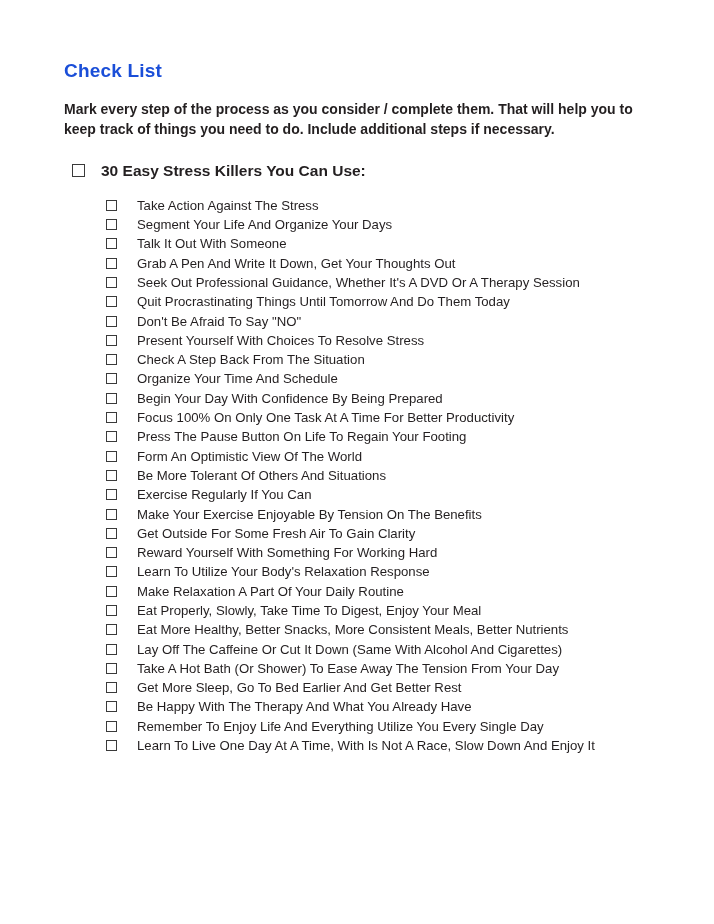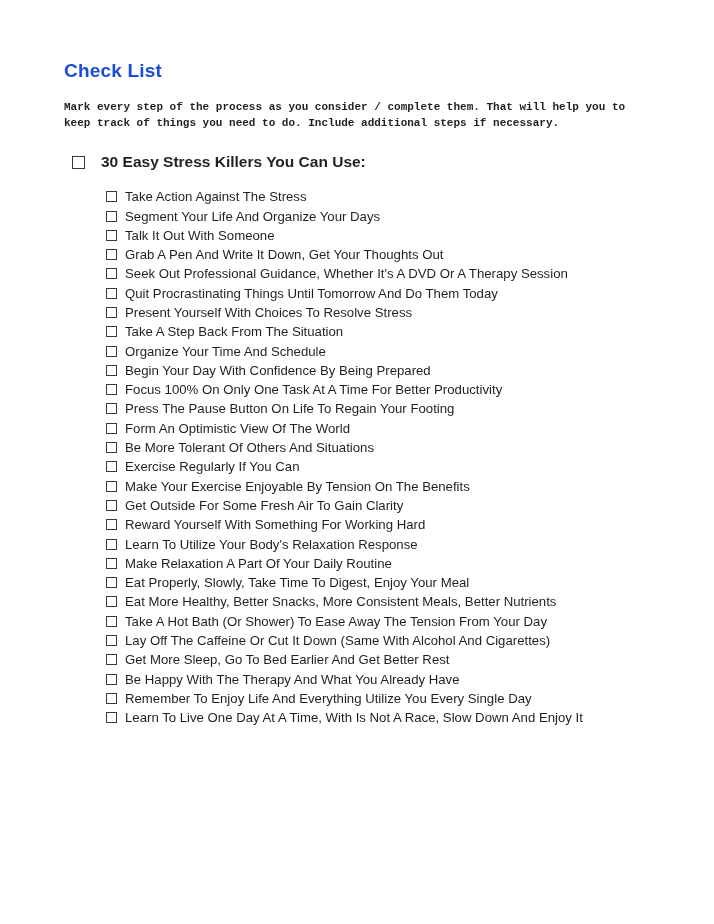--- a/index.html
+++ b/index.html
@@ -23,22 +23,22 @@
   }
   .doc-title {
     color: #1a4ed8;
     font-size: 19px;
     font-weight: bold;
     font-family: "Liberation Sans", sans-serif;
     margin: 0 0 18px 0;
     letter-spacing: 0.2px;
   }
   .intro {
-    font-size: 11px;
-    font-family: Liberation Mono, monospace;
+    font-size: 14px;
+    font-family: Liberation Sans, sans-serif;
     font-weight: 600;
     line-height: 1.42;
     margin: 0 0 22px 0;
     color: #231f20;
     max-width: 590px;
   }
   .section-head {
     display: flex;
     align-items: center;
     margin: 0 0 16px 8px;
@@ -72,20 +72,21 @@
   }
   .items li {
     display: flex;
     align-items: flex-start;
     font-size: 13.2px;
     font-family: "Liberation Sans", sans-serif;
     line-height: 19.3px;
     color: #231f20;
     margin: 0;
     padding: 0;
+    gap: 12px;
   }
   .items li .box {
     margin-top: 4px;
     margin-right: 8px;
   }
   .items li .txt {
     white-space: nowrap;
   }
 </style>
 </head>
@@ -122,25 +123,29 @@
       <li>
         <span class="box"></span>
         <span class="txt">Seek Out Professional Guidance, Whether It's A DVD Or A Therapy Session</span>
       </li>
       <li>
         <span class="box"></span>
         <span class="txt">Quit Procrastinating Things Until Tomorrow And Do Them Today</span>
       </li>
       <li>
         <span class="box"></span>
+        <span class="txt">Don't Be Afraid To Say "NO"</span>
+      </li>
+      <li>
+        <span class="box"></span>
         <span class="txt">Present Yourself With Choices To Resolve Stress</span>
       </li>
       <li>
         <span class="box"></span>
-        <span class="txt">Take A Step Back From The Situation</span>
+        <span class="txt">Check A Step Back From The Situation</span>
       </li>
       <li>
         <span class="box"></span>
         <span class="txt">Organize Your Time And Schedule</span>
       </li>
       <li>
         <span class="box"></span>
         <span class="txt">Begin Your Day With Confidence By Being Prepared</span>
       </li>
       <li>
@@ -186,28 +191,28 @@
       <li>
         <span class="box"></span>
         <span class="txt">Eat Properly, Slowly, Take Time To Digest, Enjoy Your Meal</span>
       </li>
       <li>
         <span class="box"></span>
         <span class="txt">Eat More Healthy, Better Snacks, More Consistent Meals, Better Nutrients</span>
       </li>
       <li>
         <span class="box"></span>
+        <span class="txt">Lay Off The Caffeine Or Cut It Down (Same With Alcohol And Cigarettes)</span>
+      </li>
+      <li>
+        <span class="box"></span>
         <span class="txt">Take A Hot Bath (Or Shower) To Ease Away The Tension From Your Day</span>
       </li>
       <li>
         <span class="box"></span>
-        <span class="txt">Lay Off The Caffeine Or Cut It Down (Same With Alcohol And Cigarettes)</span>
-      </li>
-      <li>
-        <span class="box"></span>
         <span class="txt">Get More Sleep, Go To Bed Earlier And Get Better Rest</span>
       </li>
       <li>
         <span class="box"></span>
         <span class="txt">Be Happy With The Therapy And What You Already Have</span>
       </li>
       <li>
         <span class="box"></span>
         <span class="txt">Remember To Enjoy Life And Everything Utilize You Every Single Day</span>
       </li>

